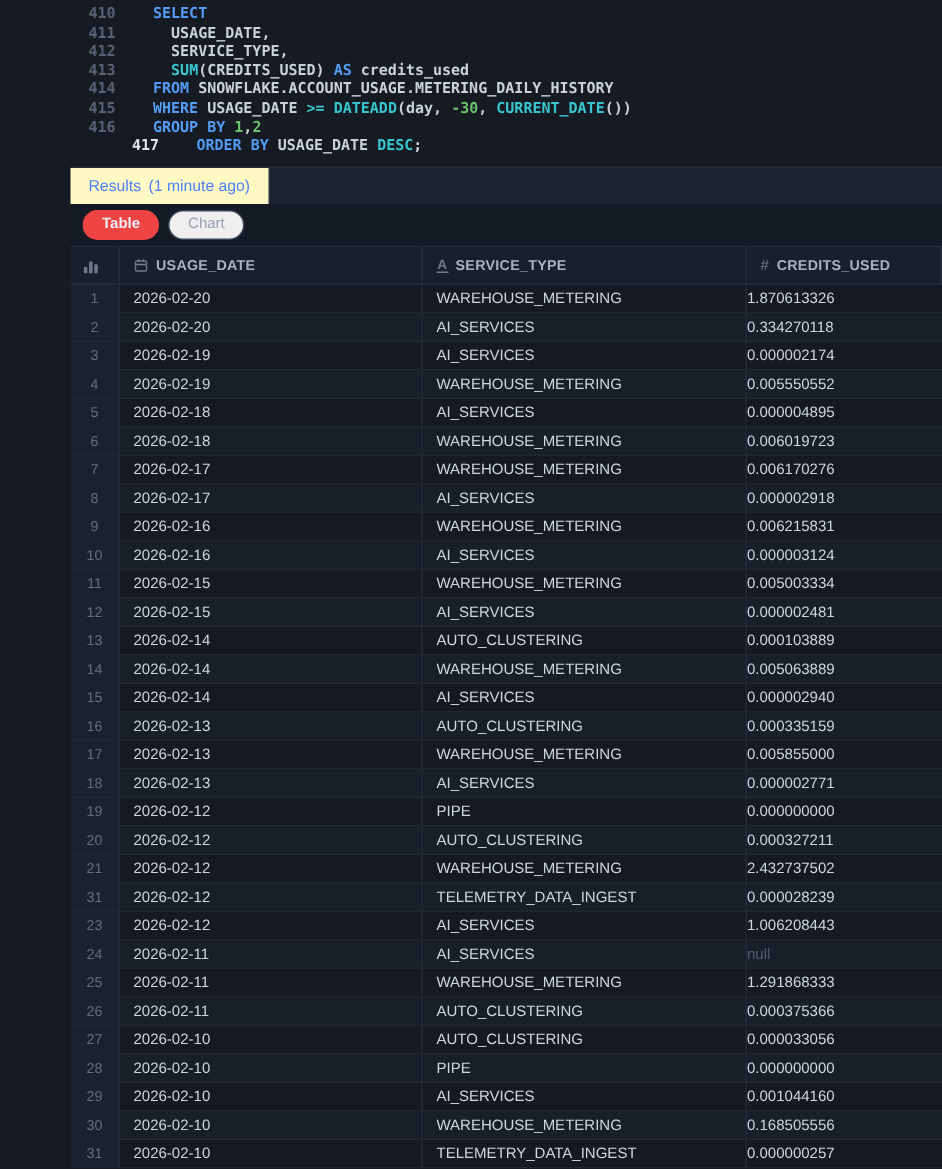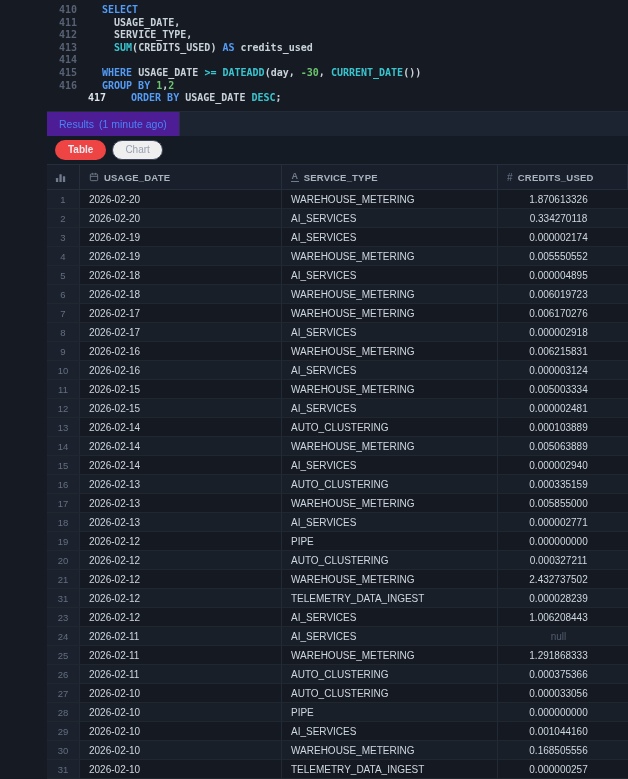--- a/index.html
+++ b/index.html
@@ -31,21 +31,21 @@
   .tok-op { color:#39c5cf; }
   .tok-num { color:#6bc46d; }
   .tok-id, .tok-plain { color:#c9d1d9; }
 
   
   .tabbar {
     height:25px; background:#1d2431; display:flex; align-items:stretch;
     border-top:1px solid #232b38;
   }
   .results-tab {
-    background:#4c1d95; display:flex; align-items:center;
+    background:#fef9c3; display:flex; align-items:center;
     padding:0 12px; border-right:1px solid #2a3240;
     font-size:10.5px; color:#4c82f7; cursor:pointer; white-space:nowrap;
   }
   .results-tab .time { margin-left:5px; }
 
   
   .toolbar {
     height:28px; background:#151b24; display:flex; align-items:center;
     padding-left:8px; gap:6px;
   }
@@ -62,21 +62,21 @@
   .t-row.header { height:26px; background:#19202b; border-top:1px solid #262e3b; }
   .cell {
     display:flex; align-items:center; overflow:hidden; white-space:nowrap;
     border-right:1px solid #232a36; border-bottom:1px solid #21272f;
     font-size:10px; color:#ced6df;
   }
   .cell:last-child { border-right:none; }
   .c0 { width:33px; flex:0 0 33px; justify-content:center; background:#1b222d; }
   .c1 { width:202px; flex:0 0 202px; padding-left:9px; }
   .c2 { width:216px; flex:0 0 216px; padding-left:9px; }
-  .c3 { flex:1; justify-content:center; padding-right:9px; }
+  .c3 { flex:1; justify-content:flex-start; padding-right:9px; }
   .t-row.header .cell {
     background:#19202b; border-right:1px solid #262e3b; border-bottom:1px solid #262e3b;
     color:#aab3c0; font-weight:700; font-size:9.5px; letter-spacing:.2px; cursor:pointer;
   }
   .t-row.header .c3 { justify-content:flex-start; padding-left:9px; }
   .t-row.odd  .cell:not(.c0) { background:#151a22; }
   .t-row.even .cell:not(.c0) { background:#191f29; }
   .rownum { color:#636e80; font-size:9.5px; }
   .nullval { color:#525c6c; }
 
@@ -91,21 +91,21 @@
 </head>
 <body>
 
 <div class="app">
 
   <div class="editor" id="editor">
       <div class="code-line"><span class="gutter">410</span><span class="code-text"><span class="tok-kw">SELECT</span></span></div>
       <div class="code-line"><span class="gutter">411</span><span class="code-text"><span class="tok-plain">  </span><span class="tok-id">USAGE_DATE</span><span class="tok-plain">,</span></span></div>
       <div class="code-line"><span class="gutter">412</span><span class="code-text"><span class="tok-plain">  </span><span class="tok-id">SERVICE_TYPE</span><span class="tok-plain">,</span></span></div>
       <div class="code-line"><span class="gutter">413</span><span class="code-text"><span class="tok-plain">  </span><span class="tok-fn">SUM</span><span class="tok-plain">(</span><span class="tok-id">CREDITS_USED</span><span class="tok-plain">) </span><span class="tok-kw">AS</span><span class="tok-plain"> </span><span class="tok-id">credits_used</span></span></div>
-      <div class="code-line"><span class="gutter">414</span></div>
+      <div class="code-line"><span class="gutter">414</span><span class="code-text"><span class="tok-kw">FROM</span><span class="tok-plain"> </span><span class="tok-id">SNOWFLAKE.ACCOUNT_USAGE.METERING_DAILY_HISTORY</span></span></div>
       <div class="code-line"><span class="gutter">415</span><span class="code-text"><span class="tok-kw">WHERE</span><span class="tok-plain"> </span><span class="tok-id">USAGE_DATE</span><span class="tok-plain"> </span><span class="tok-op">&gt;=</span><span class="tok-plain"> </span><span class="tok-fn">DATEADD</span><span class="tok-plain">(</span><span class="tok-id">day</span><span class="tok-plain">, </span><span class="tok-num">-30</span><span class="tok-plain">, </span><span class="tok-fn">CURRENT_DATE</span><span class="tok-plain">())</span></span></div>
       <div class="code-line"><span class="gutter">416</span><span class="code-text"><span class="tok-kw">GROUP BY</span><span class="tok-plain"> </span><span class="tok-num">1</span><span class="tok-plain">,</span><span class="tok-num">2</span></span></div>
       <div class="code-line active"><span class="gutter">417</span><span class="code-text"><span class="tok-kw">ORDER BY</span><span class="tok-plain"> </span><span class="tok-id">USAGE_DATE</span><span class="tok-plain"> </span><span class="tok-fn">DESC</span><span class="tok-plain">;</span></span></div>
     </div>
 
   <div class="tabbar">
     <div class="results-tab">
       <span>Results</span>
       <span class="time">(1 minute ago)</span>
     </div>

